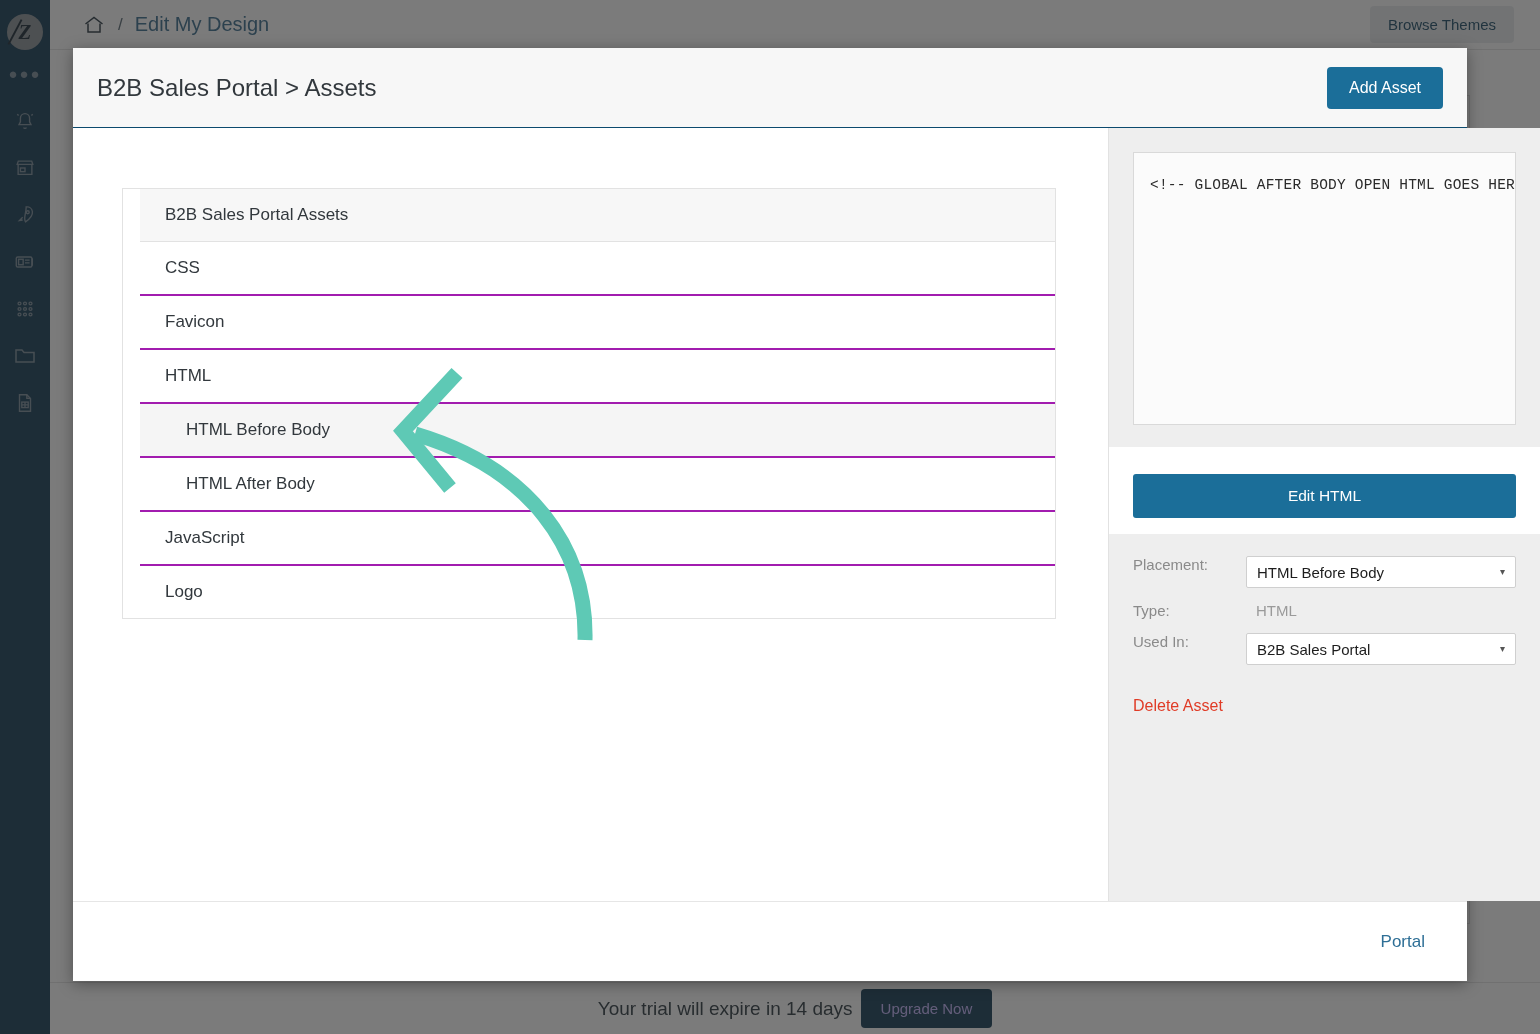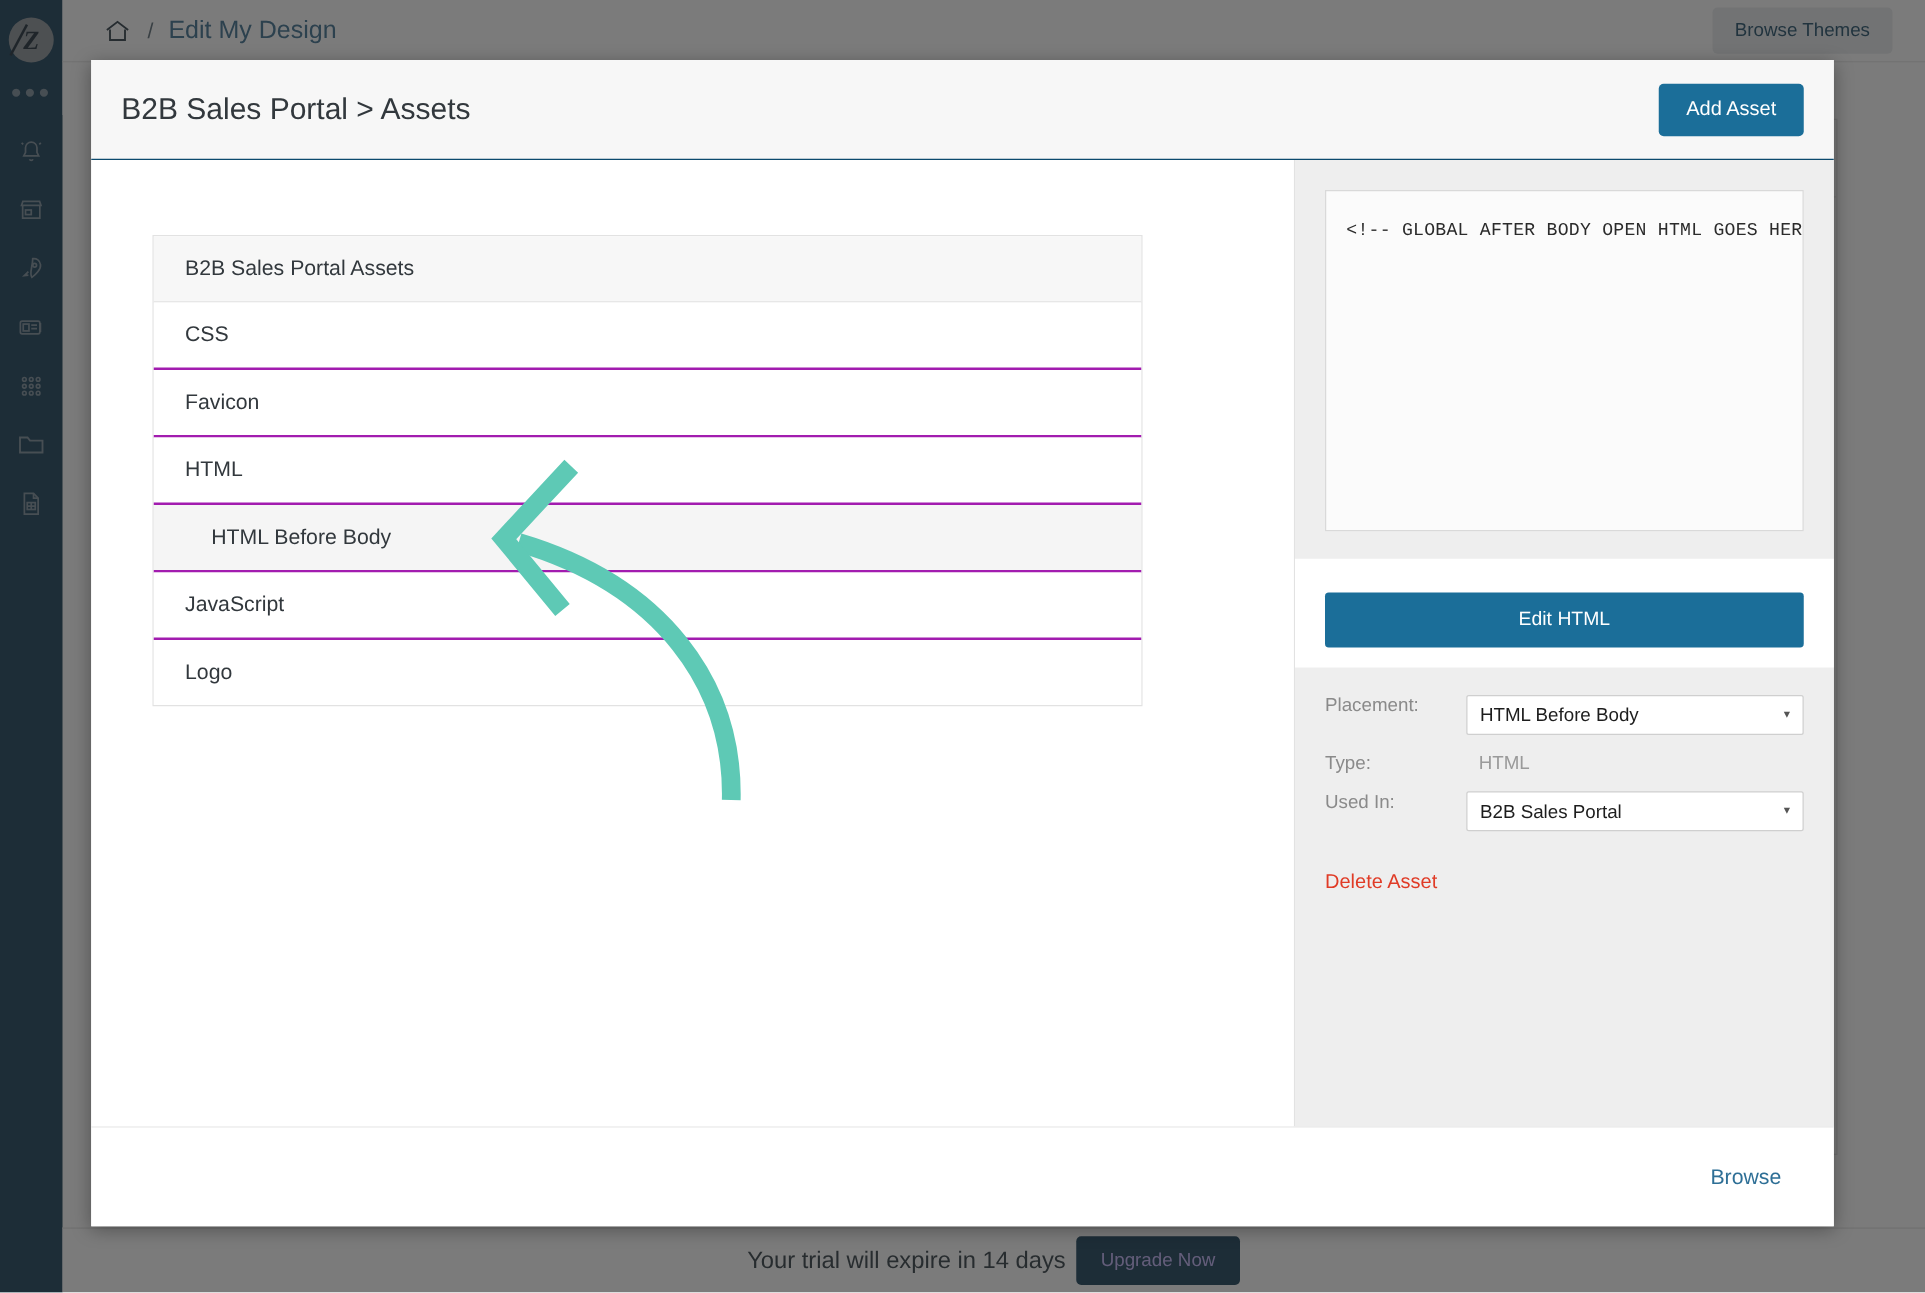--- a/index.html
+++ b/index.html
@@ -111,21 +111,21 @@
   .add-asset {
     background: #1b6e99; color: #ffffff; border: none; border-radius: 4px;
     padding: 12px 22px; font-size: 16px; cursor: pointer;
     font-family: "Liberation Sans", sans-serif;
   }
 
   .modal-body { flex: 1; display: flex; min-height: 0; }
 
   .body-left { flex: 1; background: #ffffff; padding: 60px 52px 0 49px; position: relative; }
 
-  .asset-list { border: 1px solid #e2e2e2; width: 792px; }
+  .asset-list { border: 1px solid #e2e2e2; width: 934px; padding-left: 17px; }
   .asset-list-head {
     background: #f7f7f7; border-bottom: 1px solid #e2e2e2;
     padding: 16px 25px; font-size: 17px; color: #32383d;
   }
   .asset-row {
     padding: 16px 25px; font-size: 17px; color: #32383d;
     border-bottom: 2px solid #a21caf; background: #ffffff; cursor: pointer;
   }
   .asset-row:last-child { border-bottom: none; }
   .asset-row.indent { padding-left: 46px; }
@@ -315,20 +315,21 @@
 
       <div class="body-left">
 
         <div class="asset-list">
           <div class="asset-list-head">B2B Sales Portal Assets</div>
 
           <div class="asset-row">CSS</div>
           <div class="asset-row">Favicon</div>
           <div class="asset-row">HTML</div>
           <div class="asset-row indent selected">HTML Before Body</div>
+          <div class="asset-row indent">HTML After Body</div>
           <div class="asset-row">JavaScript</div>
           <div class="asset-row">Logo</div>
         </div>
 
         <svg class="arrow-svg" width="380" height="330" viewBox="0 0 380 330">
           <path d="M310 322 C 312 230, 255 150, 140 116" stroke="#5ec9b5" stroke-width="15" fill="none" stroke-linecap="butt"></path>
           <path d="M182 55 L 128 113 L 175 170" stroke="#5ec9b5" stroke-width="15" fill="none" stroke-linejoin="miter" stroke-linecap="butt"></path>
         </svg>
       </div>
 
@@ -366,16 +367,16 @@
               <span class="select-caret">▾</span>
             </div>
           </div>
 
           <div class="delete-asset">Delete Asset</div>
         </div>
       </div>
     </div>
 
     <div class="modal-foot">
-      <span class="close-link">Browse</span>
+      <span class="close-link">Portal</span>
     </div>
   </div>
 </div>
 
 </body></html>

